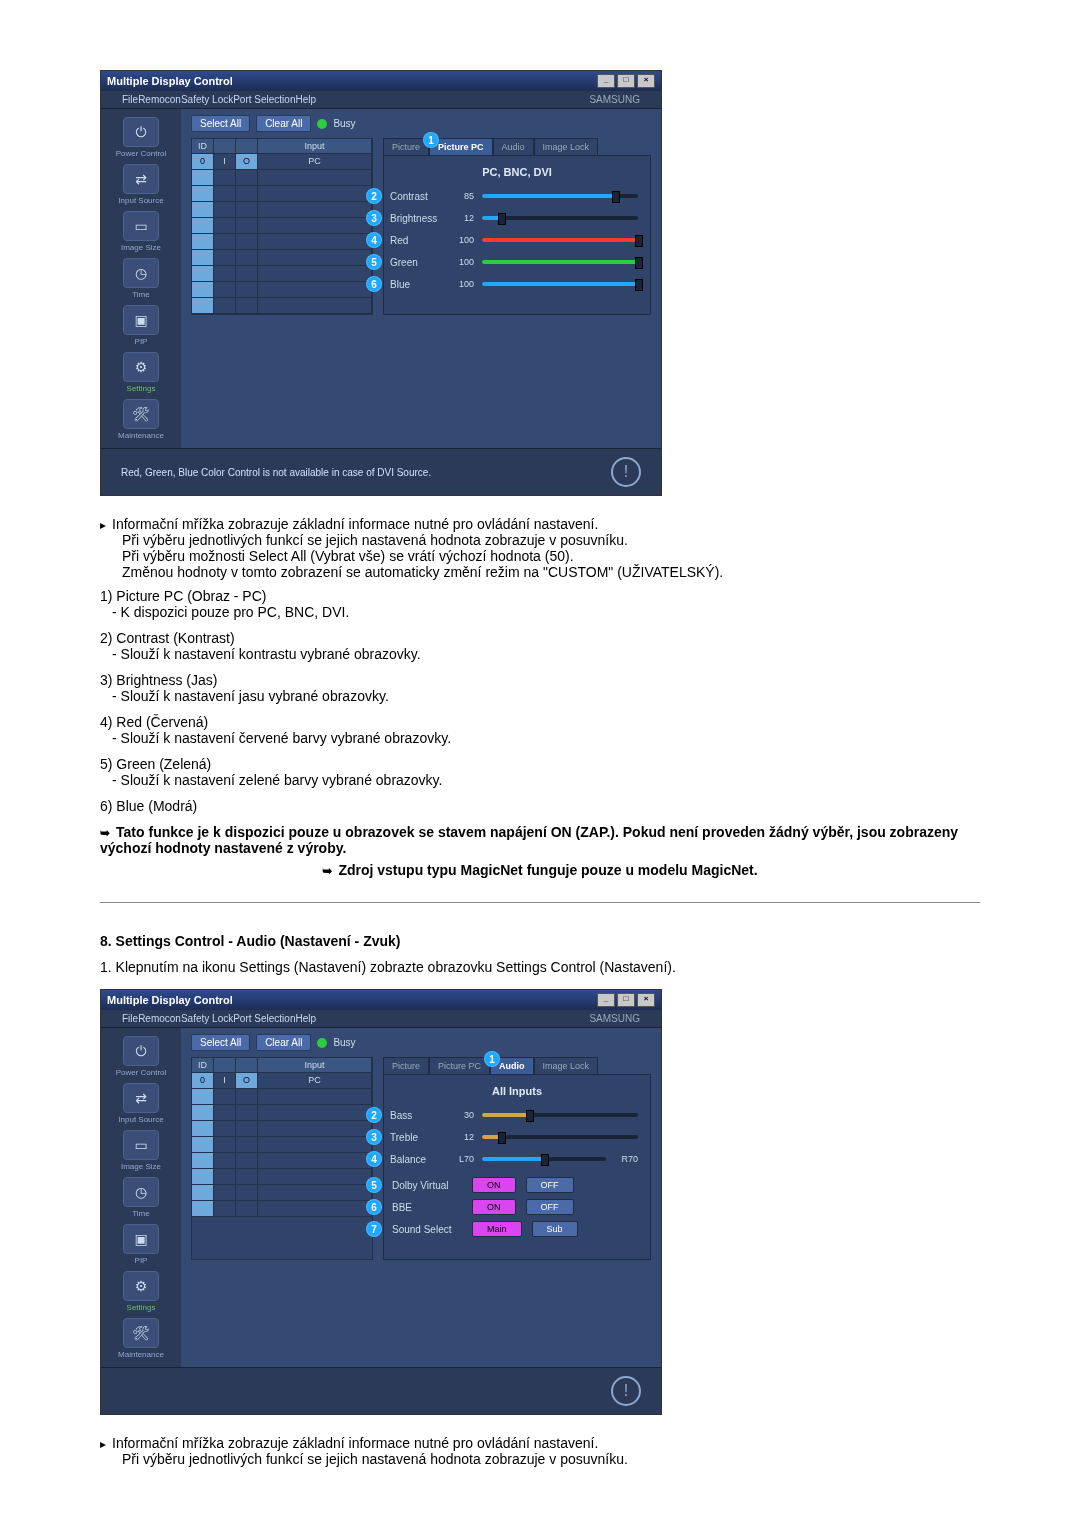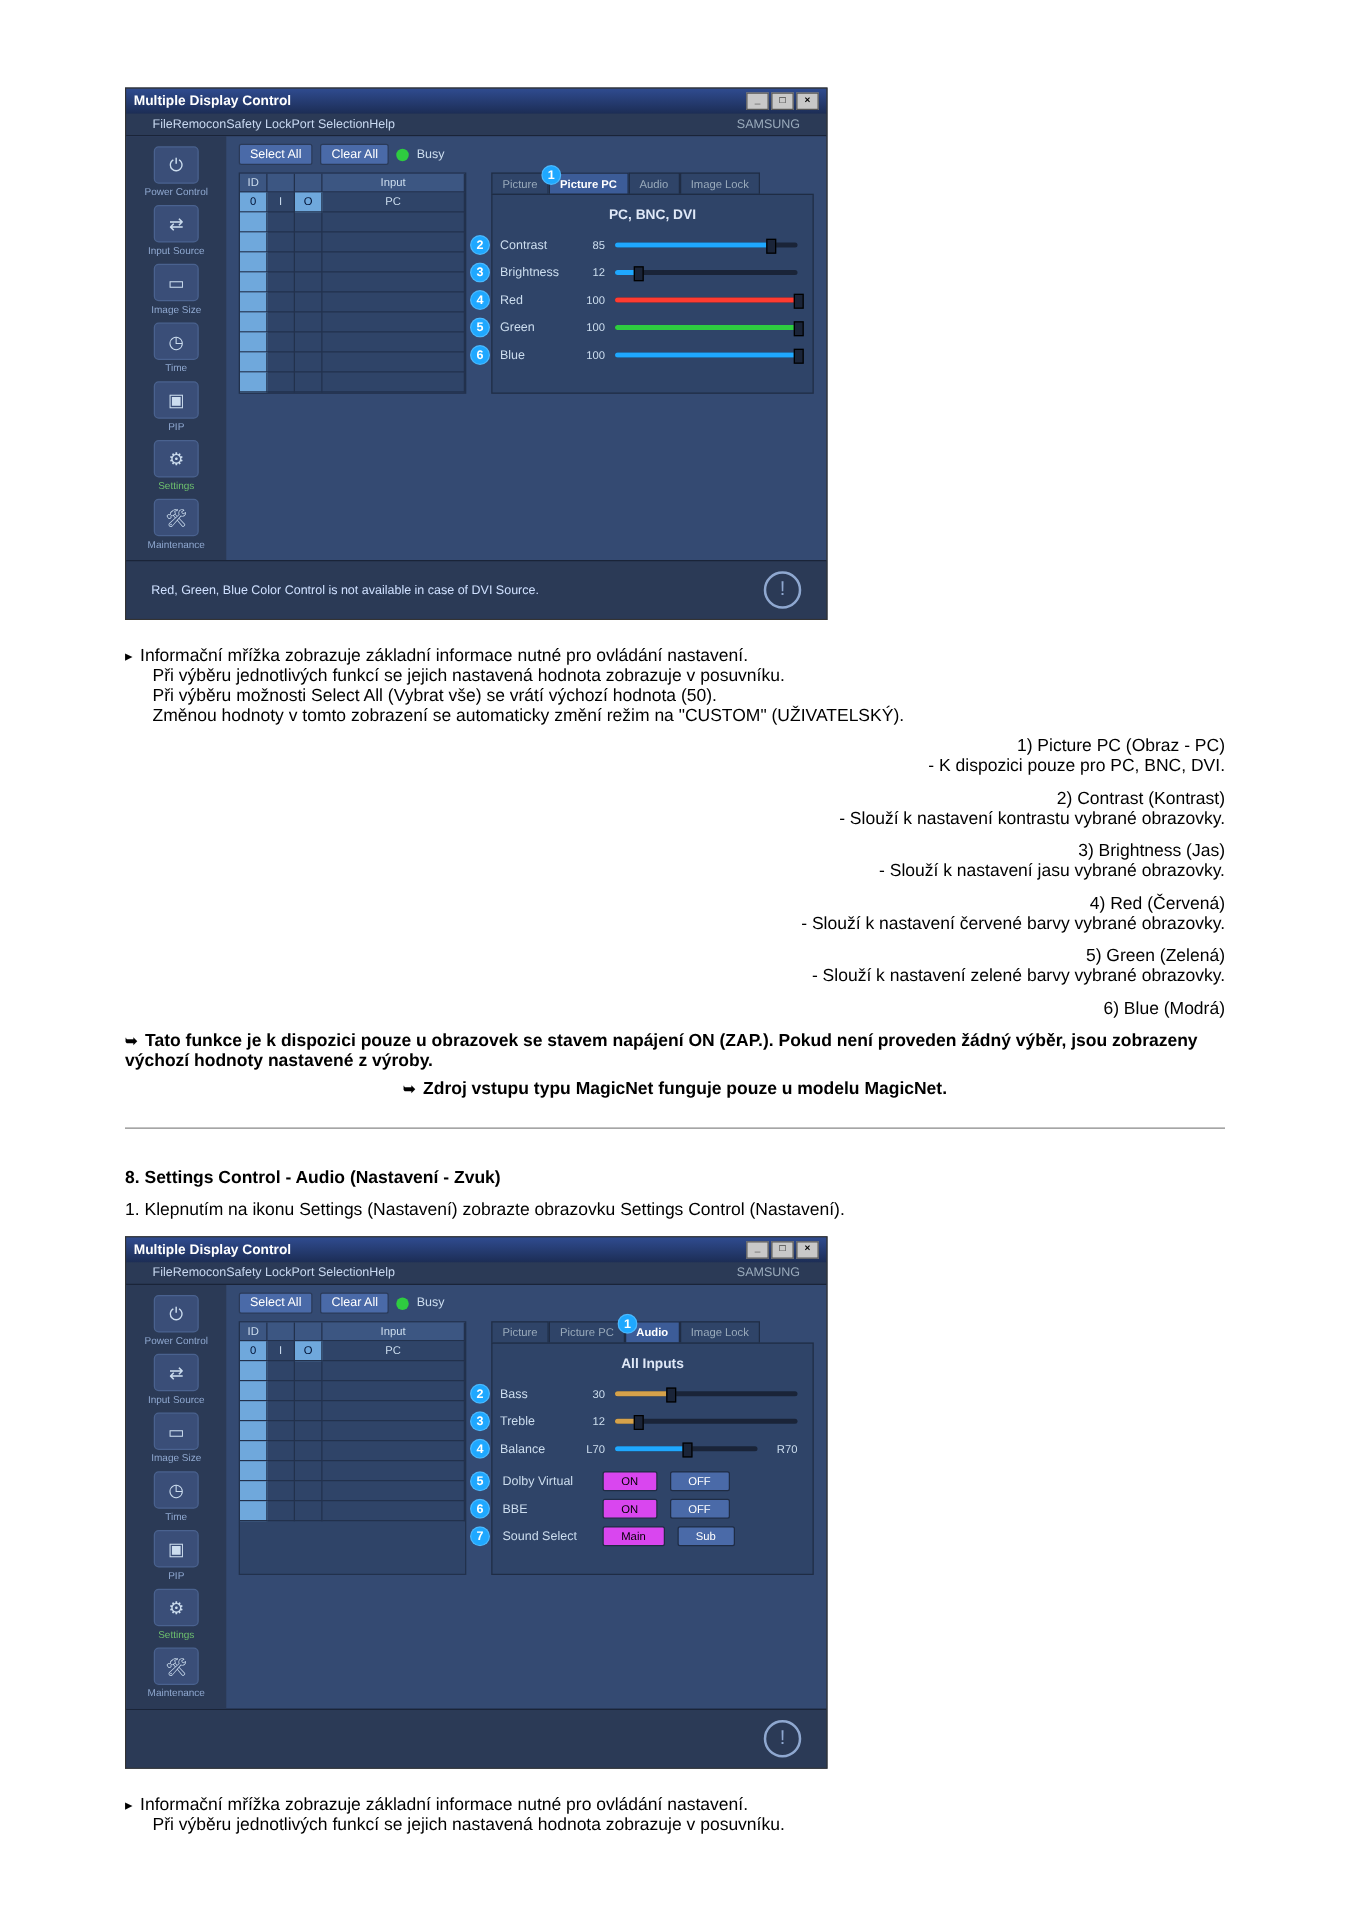--- a/index.html
+++ b/index.html
@@ -89,21 +89,21 @@
     background: #4a6aa8;
     color: #fff;
     padding: 2px 8px;
     font-size: 10px;
     border: 1px solid #2a3a58;
     border-radius: 2px;
   }
   .busy-dot { width: 10px; height: 10px; border-radius: 50%; background: #2ecc40; display: inline-block; }
   .grid-area {
     display: flex;
-    gap: 20px;
+    gap: 10px;
   }
   .info-grid {
     width: 180px;
     background: #2f4468;
     border: 1px solid #22314c;
     font-size: 9px;
   }
   .info-grid .hdr {
     display: flex;
     background: #3c5682;
@@ -207,21 +207,21 @@
     border:2px solid #8fa8d0; color:#8fa8d0;
     display:flex; align-items:center; justify-content:center;
     margin-left:auto; font-size:16px;
   }
   .btn-row { display:flex; gap:10px; align-items:center; margin-bottom:6px; font-size:10px; }
   .btn-row .plabel2 { width:70px; color:#cde; }
   .pillbtn { padding:2px 14px; font-size:9px; border-radius:2px; color:#fff; background:#4a6aa8; border:1px solid #1f2c44; }
   .pillbtn.on { background:#d946ef; color:#000; }
 
   
-  .doc-list { margin: 0; padding: 0; list-style: none; text-align: right; }
+  .doc-list { margin: 0; padding: 0; list-style: none; }
   .doc-list li { margin-bottom: 10px; }
   .lead-arrow::before { content: "▸"; margin-right: 6px; font-size:12px;}
   .note-arrow::before { content: "➥"; margin-right: 6px; font-size:12px;}
   .indent { padding-left: 22px; display:block; }
   .sub { padding-left: 12px; }
   .bold { font-weight: bold; }
   hr.sep { border: none; border-top: 1px solid #888; margin: 24px 0; }
   h4 { margin: 30px 0 10px 0; font-size: 14px; }
 </style>
 </head>

